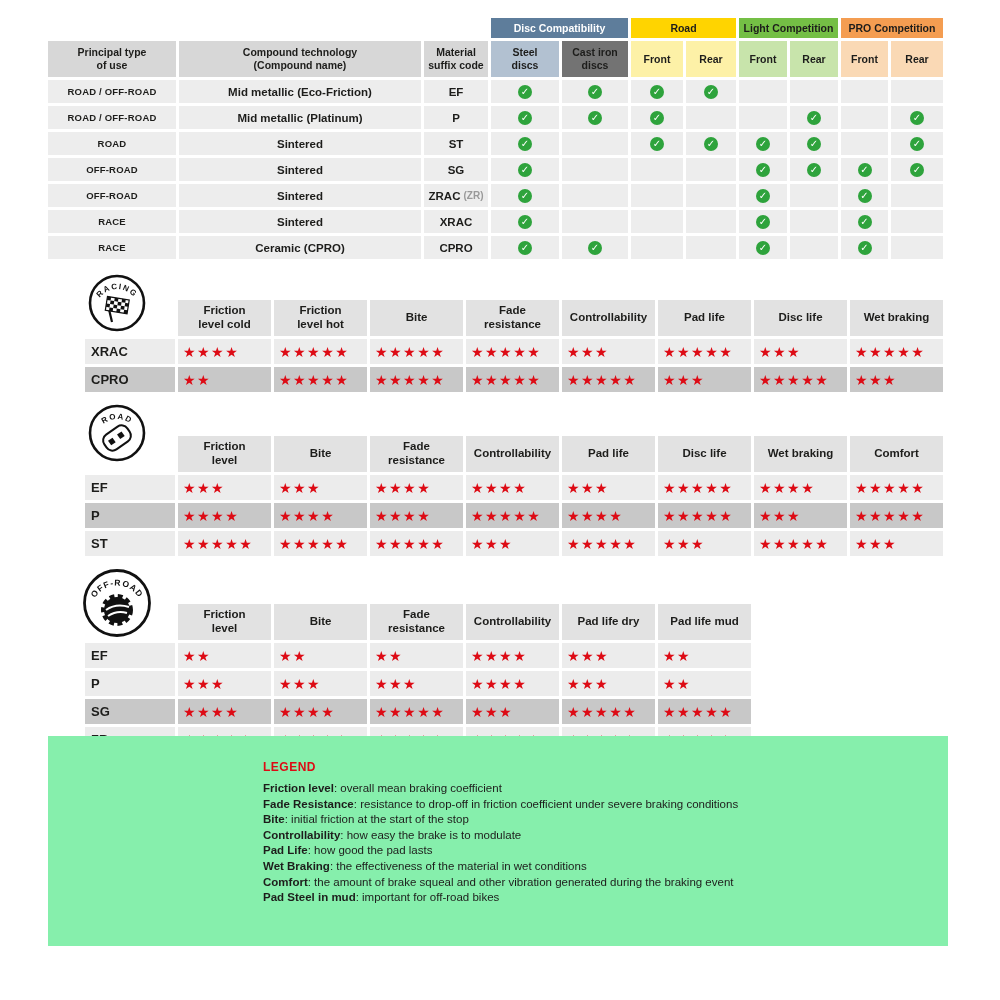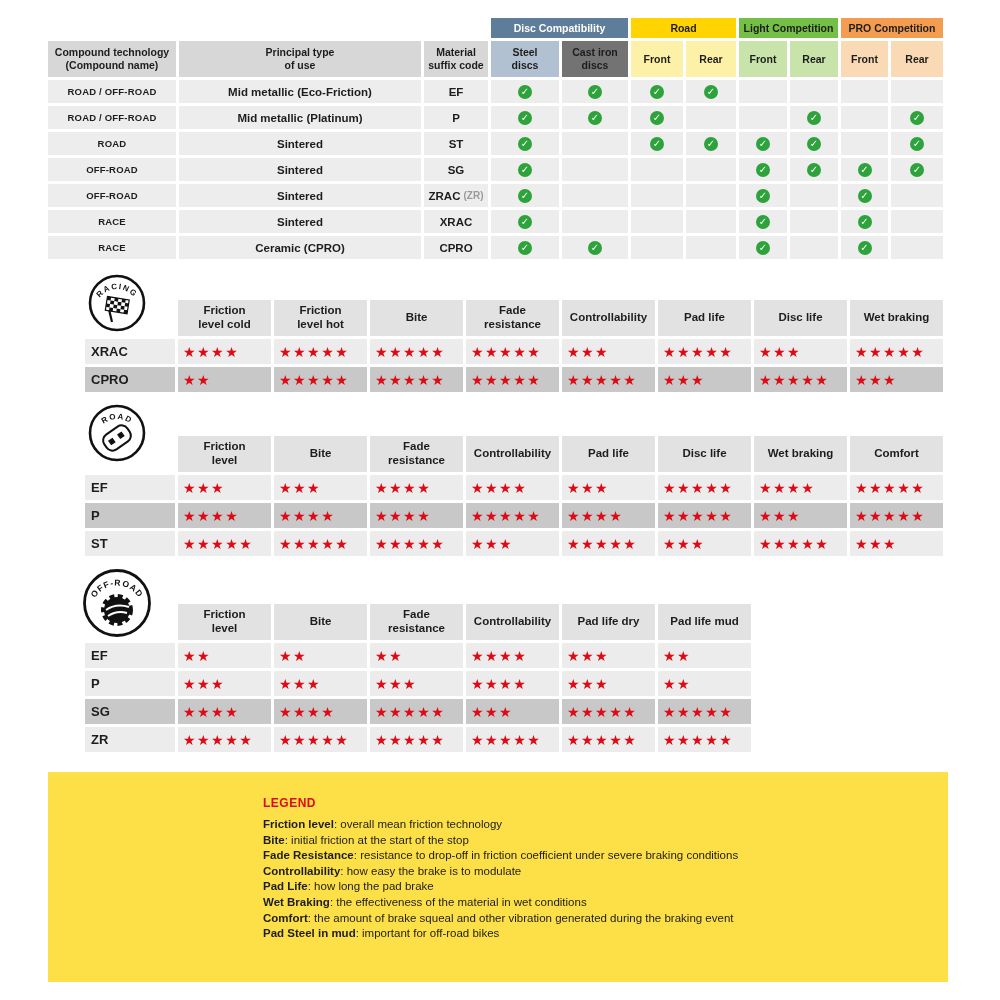--- a/index.html
+++ b/index.html
@@ -40,44 +40,44 @@
          text-align:center;font-size:11.5px;font-weight:bold;line-height:1.2;padding:0 4px;
          white-space:pre-line;}
   .phead-spacer{background:transparent;}
   .plabel{height:25px;display:flex;align-items:center;font-weight:bold;font-size:13px;padding-left:6px;}
   .pcell{height:25px;display:flex;align-items:center;padding-left:5px;}
   .light{background:#ececec;}
   .dark{background:#c8c8c8;}
   .stars{font-family:"DejaVu Sans",sans-serif;font-size:14px;letter-spacing:1.5px;line-height:1;}
 
   
-  .legend{position:absolute;left:48px;top:772px;width:900px;height:210px;background:#fde047;
+  .legend{position:absolute;left:48px;top:736px;width:900px;height:210px;background:#86efac;
           box-sizing:border-box;padding:24px 20px 0 215px;}
   .legend-title{font-weight:bold;font-size:12px;letter-spacing:.5px;margin-bottom:7px;}
   .legend-line{font-size:11.5px;line-height:15.6px;}
   .term{font-weight:bold;}
   .desc{white-space:pre-line;}
 
   svg text{font-family:"Liberation Sans","DejaVu Sans",sans-serif;}
 </style>
 </head>
 <body>
 
 <div class="page">
 
   <div class="compat-grid">
       <div class="band band-spacer" style="grid-column: span 3;"></div>
       <div class="band" style="grid-column: span 2; background: rgb(94, 125, 155); color: rgb(255, 255, 255);">Disc Compatibility</div>
       <div class="band" style="grid-column: span 2; background: rgb(255, 212, 0); color: rgb(29, 29, 27);">Road</div>
       <div class="band" style="grid-column: span 2; background: rgb(116, 191, 69); color: rgb(29, 29, 27);">Light Competition</div>
       <div class="band" style="grid-column: span 2; background: rgb(244, 157, 81); color: rgb(29, 29, 27);">PRO Competition</div>
+      <div class="chead">Principal type
+of use</div>
       <div class="chead">Compound technology
 (Compound name)</div>
-      <div class="chead">Principal type
-of use</div>
       <div class="chead">Material
 suffix code</div>
       <div class="chead" style="background: rgb(178, 193, 209);">Steel
 discs</div>
       <div class="chead" style="background: #737373;">Cast iron
 discs</div>
       <div class="chead" style="background: rgb(253, 241, 167);">Front</div>
       <div class="chead" style="background: rgb(253, 241, 167);">Rear</div>
       <div class="chead" style="background: rgb(200, 228, 171);">Front</div>
       <div class="chead" style="background: rgb(200, 228, 171);">Rear</div>
@@ -532,24 +532,24 @@
         </div>
         <div class="pcell light">
           <span class="stars" style="color: rgb(221, 11, 21);">★★★★★</span>
         </div>
       </div>
   </section>
 
   <div class="legend">
     <div class="legend-title" style="color: rgb(221, 11, 21);">LEGEND</div>
     <div>
-        <div class="legend-line"><span class="term">Friction level</span><span class="desc">: overall mean friction technology</span></div>
+        <div class="legend-line"><span class="term">Friction level</span><span class="desc">: overall mean braking coefficient</span></div>
+        <div class="legend-line"><span class="term">Fade Resistance</span><span class="desc">: resistance to drop-off in friction coefficient under severe braking conditions</span></div>
         <div class="legend-line"><span class="term">Bite</span><span class="desc">: initial friction at the start of the stop</span></div>
-        <div class="legend-line"><span class="term">Fade Resistance</span><span class="desc">: resistance to drop-off in friction coefficient under severe braking conditions</span></div>
         <div class="legend-line"><span class="term">Controllability</span><span class="desc">: how easy the brake is to modulate</span></div>
-        <div class="legend-line"><span class="term">Pad Life</span><span class="desc">: how long the pad brake</span></div>
+        <div class="legend-line"><span class="term">Pad Life</span><span class="desc">: how good the pad lasts</span></div>
         <div class="legend-line"><span class="term">Wet Braking</span><span class="desc">: the effectiveness of the material in wet conditions</span></div>
         <div class="legend-line"><span class="term">Comfort</span><span class="desc">: the amount of brake squeal and other vibration generated during the braking event</span></div>
         <div class="legend-line"><span class="term">Pad Steel in mud</span><span class="desc">: important for off-road bikes</span></div>
       </div>
   </div>
 
 </div>
 
 </body></html>

